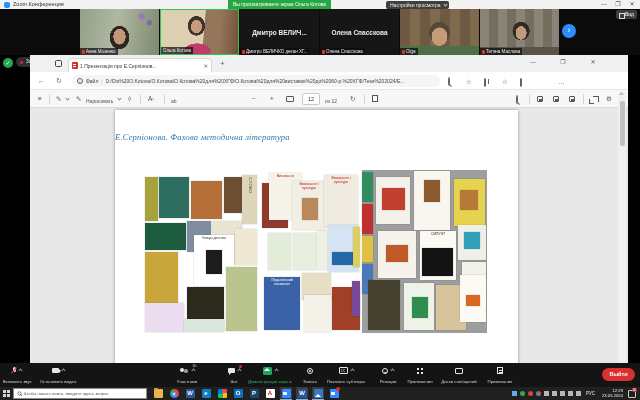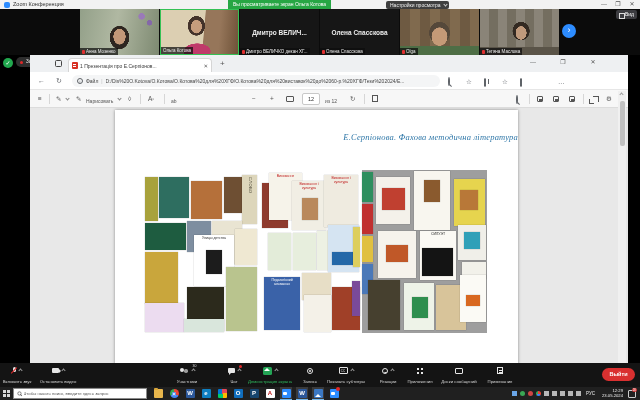--- a/index.html
+++ b/index.html
@@ -73,21 +73,21 @@
 .pagebox{position:absolute;top:3px;width:18px;height:12px;background:#fff;border:1px solid #c8c8c8;border-radius:2px;font-size:5.5px;line-height:10px;text-align:center;color:#333;}
 .pagesic{position:absolute;top:5px;width:6px;height:7px;border:1px solid #555;background:#f7f7f7;}
 .pagesic::before{content:"";position:absolute;left:1.5px;top:-2.5px;width:6px;height:7px;border:1px solid #555;background:#f7f7f7;z-index:-1;}
 .diskic{position:absolute;top:5.5px;width:6px;height:6px;border:1px solid #555;border-radius:1px;}
 .diskic::after{content:"";position:absolute;left:1px;top:2.5px;width:2.5px;height:2.5px;background:#555;}
 .fullic{position:absolute;top:5.5px;width:6px;height:6px;border-top:1px solid #555;border-right:1px solid #555;}
 .fullic::after{content:"";position:absolute;left:-4px;top:2px;width:4px;height:4px;border-bottom:1px solid #555;border-left:1px solid #555;}
 
 .viewport{position:absolute;left:0;top:53px;right:0;bottom:0;background:#e8e8e8;overflow:hidden;}
 .page{position:absolute;left:85px;top:2px;width:403px;height:260px;background:#fff;box-shadow:0 0 3px rgba(0,0,0,.4);}
-.slide-title{position:absolute;left:0;top:22px;width:100%;text-align:right;font-family:"Liberation Serif",serif;font-style:italic;font-size:8.5px;color:#2f77a8;letter-spacing:.2px;}
+.slide-title{position:absolute;left:0;top:22px;width:100%;text-align:left;font-family:"Liberation Serif",serif;font-style:italic;font-size:8.5px;color:#2f77a8;letter-spacing:.2px;}
 .collage{position:absolute;}
 .cover{position:absolute;box-shadow:0 0 1px rgba(0,0,0,.35);overflow:hidden;}
 .cover span{display:block;font-size:3.5px;line-height:4px;padding:1px;text-align:center;}
 .cover span.vert{writing-mode:vertical-rl;font-size:4px;letter-spacing:.5px;margin:1px auto 0;}
 .scrollbar{position:absolute;right:2px;top:36px;bottom:0;width:8px;background:#f0f0f0;}
 .sb-up{position:absolute;top:2px;left:2px;}
 .sb-thumb{position:absolute;left:1.5px;top:10px;width:5px;height:45px;background:#c1c1c1;border-radius:2px;}
 
 
 .meetbar{position:absolute;left:0;top:363px;width:640px;height:24px;background:#141414;}

